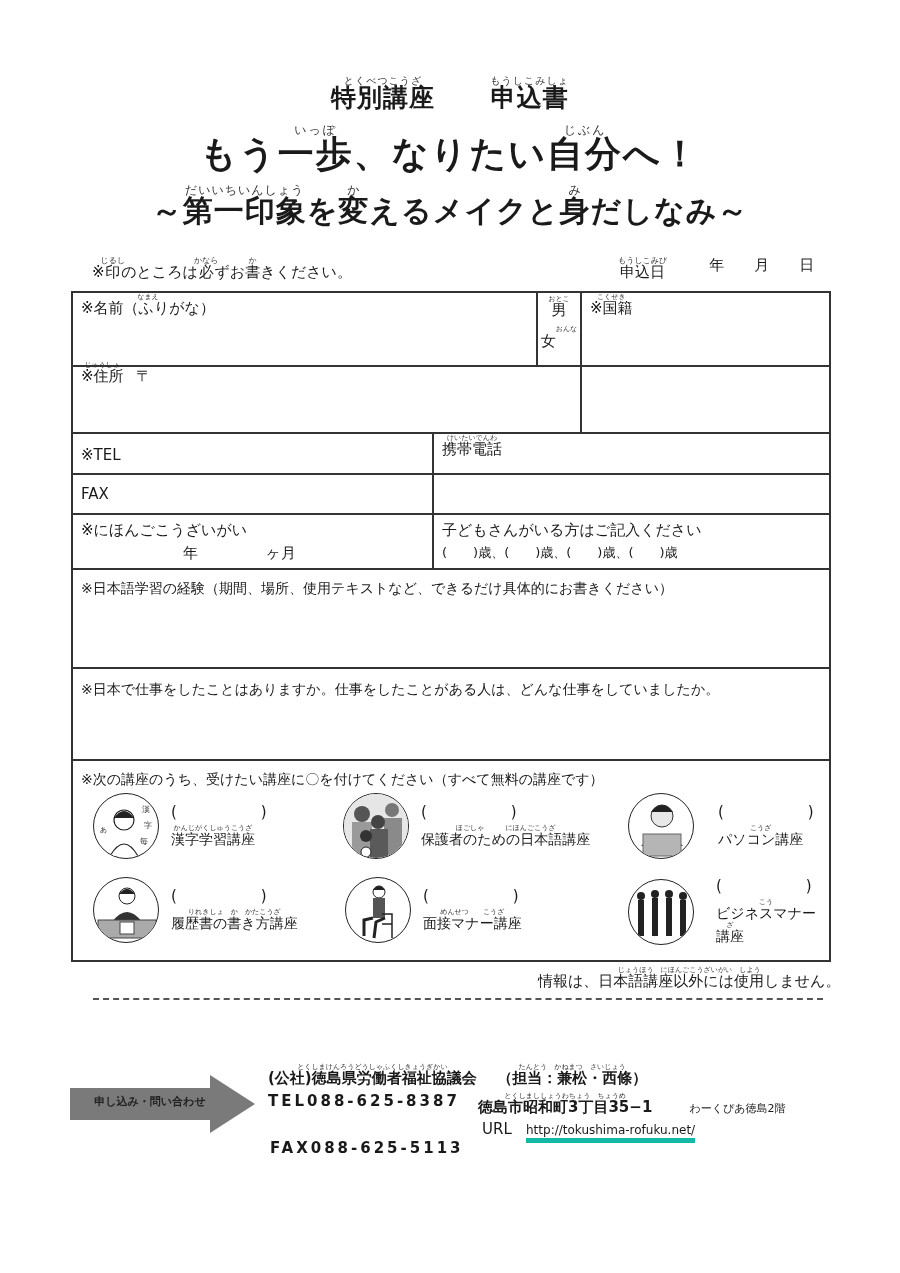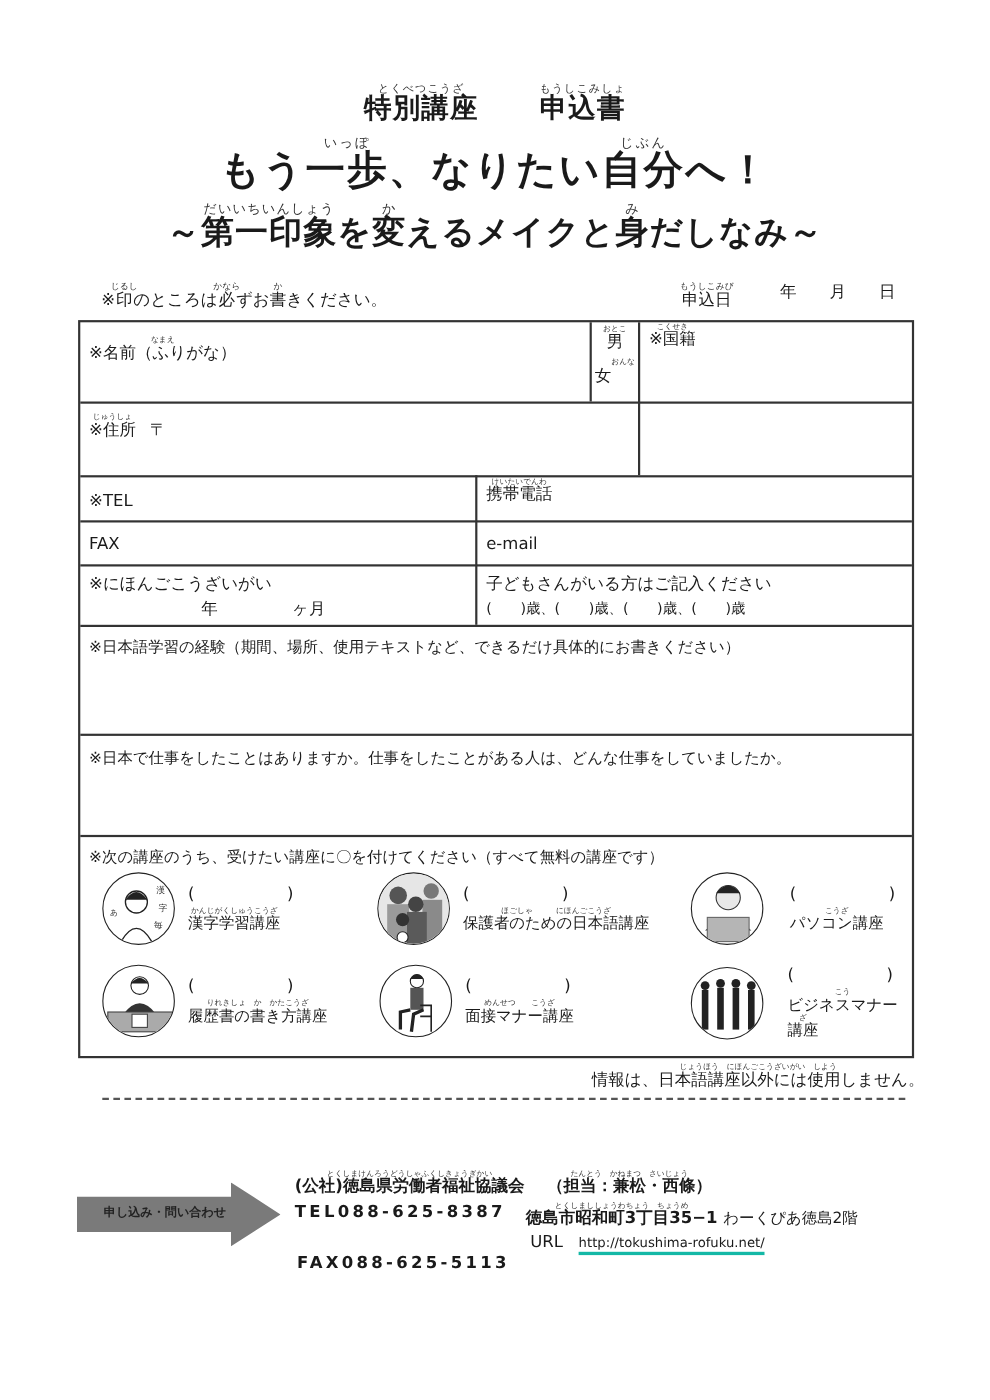--- a/index.html
+++ b/index.html
@@ -37,24 +37,24 @@
   .privacy rt { font-size: 7px; }
   .dash { left: 93px; top: 998px; width: 730px; height: 2px; border-top: 2px dashed #555; }
 
   .arrow { left: 70px; top: 1075px; width: 185px; height: 58px; }
   .arrow-label { left: 70px; top: 1094px; width: 160px; text-align: center; font-size: 11px; color: #222; font-weight: bold; }
   .org { left: 268px; top: 1063px; font-size: 15px; font-weight: bold; }
   .org rt { font-size: 7px; }
   .tel { left: 268px; top: 1092px; font-size: 15px; font-weight: bold; letter-spacing: 3px; }
   .fax { left: 270px; top: 1120px; font-size: 15px; font-weight: bold; letter-spacing: 3px; margin-top: 19px; }
   .addr { left: 478px; top: 1092px; font-size: 15px; font-weight: bold; }
-  .addr small { font-size: 14px; font-weight: normal; }
+  .addr small { font-size: 11px; font-weight: normal; margin-left: 32px; }
   .addr rt { font-size: 7px; }
   .url-label { left: 482px; top: 1120px; font-size: 15px; }
-  .url { left: 526px; top: 1123px; font-size: 12px; border-bottom: 3px solid #14b8a6; padding-bottom: 1px; }
+  .url { left: 526px; top: 1123px; font-size: 12px; border-bottom: 5px solid #14b8a6; padding-bottom: 1px; }
 </style>
 </head>
 <body>
 
 <div class="abs title1">
   <ruby><span>特別講座</span><rt>とくべつこうざ</rt></ruby>
   <span style="display:inline-block;width:36px"></span>
   <ruby><span>申込書</span><rt>もうしこみしょ</rt></ruby>
 </div>
 
@@ -84,48 +84,45 @@
   <div class="hline" style="top:180px"></div>
   <div class="hline" style="top:220px"></div>
   <div class="hline" style="top:275px"></div>
   <div class="hline" style="top:374px"></div>
   <div class="hline" style="top:466px"></div>
 
   <div class="vline" style="left:463px;top:0;height:72px"></div>
   <div class="vline" style="left:507px;top:0;height:139px"></div>
   <div class="vline" style="left:359px;top:139px;height:136px"></div>
 
-  <div class="cell" style="left:0;top:12px;width:463px;height:72px">
+  <div class="cell" style="left:0;top:0;width:463px;height:72px">
     <ruby><span>※名前（ふりがな）</span><rt>なまえ</rt></ruby>
   </div>
   <div class="cell" style="left:465px;top:2px;width:42px;height:70px;text-align:center;padding:0;line-height:1.1">
     <ruby><span>男</span><rt>おとこ</rt></ruby><br>
     <ruby style="display:inline-block;margin-top:6px"><span>女</span><rt>おんな</rt></ruby>
   </div>
   <div class="cell" style="left:509px;top:0;width:285px;height:72px">
     <ruby><span>※国籍</span><rt>こくせき</rt></ruby>
   </div>
 
-  <div class="cell" style="left:0;top:82px;width:507px;height:47px">
+  <div class="cell" style="left:0;top:68px;width:507px;height:47px">
     <ruby><span>※住所</span><rt>じゅうしょ</rt></ruby>
     <span style="margin-left:8px">〒</span>
   </div>
 
   <div class="cell" style="left:0;top:141px;width:359px;height:39px;padding-top:12px">
     <span>※TEL</span>
   </div>
   <div class="cell" style="left:361px;top:141px;width:397px;height:39px">
     <ruby><span>携帯電話</span><rt>けいたいでんわ</rt></ruby>
   </div>
 
   <div class="cell" style="left:0;top:182px;width:359px;height:38px;padding-top:10px">
     <span>FAX</span>
-  </div>
-  <div class="cell" style="left:361px;top:182px;width:397px;height:38px;padding-top:10px">
-    <span>e-mail</span>
   </div>
 
   <div class="cell" style="left:0;top:222px;width:359px;height:53px">
     <div style="margin-top:4px">※にほんごこうざいがい</div>
     <div style="margin-top:4px;padding-left:102px">
       <span>年</span>
       <span style="display:inline-block;width:58px"></span>
       <span>ヶ月</span>
     </div>
   </div>

